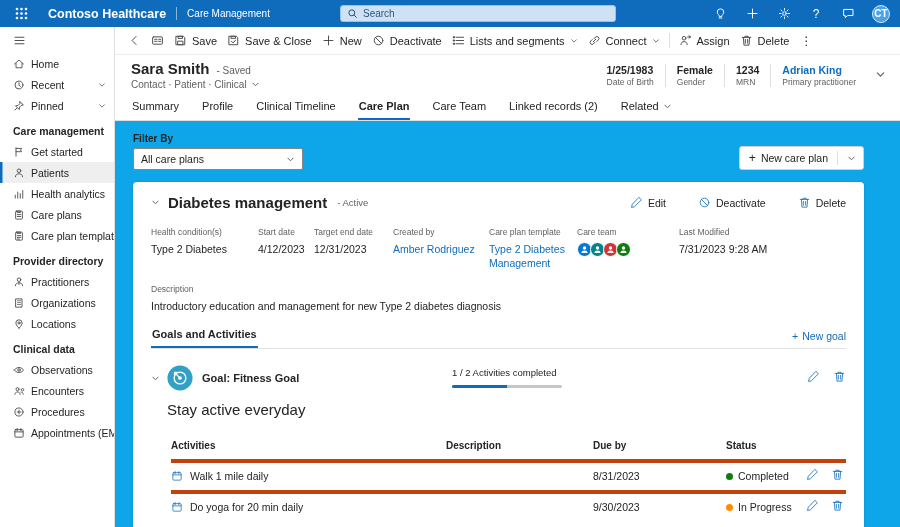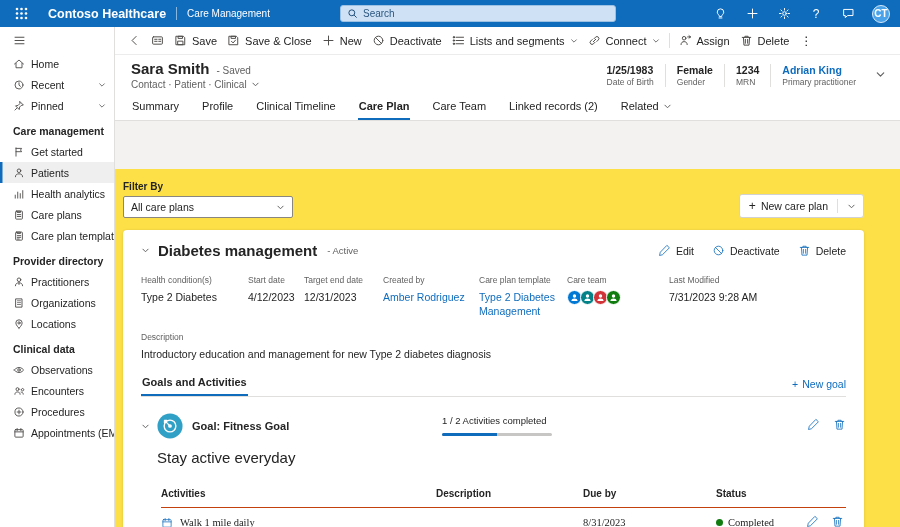--- a/index.html
+++ b/index.html
@@ -66,39 +66,39 @@
   .hdr-chev { margin-left:8px; cursor:pointer; }
   .hdr-chev svg { width:11px; height:11px; }
 
   .tabsbar { background:#fff; border-bottom:1px solid #e1dfdd; display:flex; align-items:flex-end; gap:21px;
     padding:2px 0 0 16px; flex:0 0 auto; }
   .tab { font-size:11px; color:#242424; padding:4px 1px 6px; border-bottom:2px solid transparent;
     cursor:pointer; display:flex; align-items:center; gap:4px; white-space:nowrap; }
   .tab.active { font-weight:700; border-bottom-color:#0f6cbd; }
 
   
-  .content { flex:1; background:#fde047; overflow:hidden; padding:12px 36px 0 8px; position:relative;margin-top:48px; }
+  .content { flex:1; background:#0ea5e9; overflow:hidden; padding:12px 36px 0 18px; position:relative; }
   .filter-row { display:flex; align-items:flex-end; }
   .filter-label { font-size:10px; font-weight:700; margin-bottom:4px; }
   .filter-select { width:170px; height:22px; background:#fff; border:1px solid #88867f; border-radius:2px;
     display:flex; align-items:center; font-size:10.5px; padding:0 7px; cursor:pointer; }
   .filter-select .chev { margin-left:auto; }
   .newplan-btn { margin-left:auto; height:24px; background:#fff; border:1px solid #d1d1d1; border-radius:3px;
     display:flex; align-items:center; font-size:10.5px; cursor:pointer; }
   .newplan-btn .plus { color:#242424; font-size:12px; padding:0 5px 0 9px; }
   .newplan-btn .split { width:1px; height:14px; background:#e1dfdd; margin:0 2px 0 9px; }
   .newplan-btn .dd { padding:0 7px; display:flex; align-items:center; }
 
   .card { margin-top:12px; background:#fff; border-radius:4px; box-shadow:0 0.6px 1.8px rgba(0,0,0,.1), 0 1px 4px rgba(0,0,0,.06);
     padding:12px 18px 16px; min-height:360px; }
   .card-head { display:flex; align-items:center; gap:8px; }
   .card-head .chev { cursor:pointer; }
   .card-title { font-size:15px; font-weight:700; }
   .card-status { font-size:9.5px; color:#616161; margin-left:2px; }
-  .card-actions { margin-left:auto; display:flex; align-items:flex-start; gap:18px; }
+  .card-actions { margin-left:auto; display:flex; align-items:flex-start; gap:32px; }
   .chip { display:flex; align-items:center; gap:5px; font-size:10.5px; cursor:pointer; }
   .chip svg { width:13px; height:13px; stroke:#0f6cbd; }
 
   .fields-row { display:flex; margin-top:16px; }
   .fld { padding-right:8px; }
   .fld-label { font-size:8.5px; color:#616161; margin-bottom:5px; white-space:nowrap; }
   .fld-value { font-size:10.5px; color:#242424; line-height:1.35; }
   .fld-value.link { color:#0f6cbd; cursor:pointer; }
   .f0{width:107px}.f1{width:56px}.f2{width:79px}.f3{width:96px}.f4{width:88px}.f5{width:102px}.f6{flex:1}
   .avatars { display:flex; }
@@ -121,21 +121,21 @@
   .gp-bar { margin-top:7px; width:110px; height:3px; background:#c8c6c4; border-radius:2px; overflow:hidden; }
   .gp-fill { height:100%; background:#0f6cbd; }
   .goal-actions { margin-left:auto; display:flex; gap:13px; margin-top:4px; }
   .act-icon { cursor:pointer; } .act-icon svg { width:13px; height:13px; stroke:#0f6cbd; }
   .goal-subtitle { font-size:15px; margin:10px 0 0 16px; }
 
   .acts-table { margin:16px 0 0 20px; }
   .trow { display:flex; align-items:center; }
   .thead { padding:6px 0 8px; }
   .thead .tc { font-size:10px; font-weight:700; }
-  .tbody-row { border-top:1px solid #c2410c; height:31px;font-family:Liberation Serif, serif; }
+  .tbody-row { border-top:4px solid #c2410c; height:31px; }
   .tc-act { width:275px; display:flex; align-items:center; gap:7px; font-size:10.5px; }
   .tc-act svg { width:12px; height:12px; stroke:#0f6cbd; flex:0 0 auto; }
   .tc-desc { width:147px; font-size:10.5px; color:#242424; }
   .tc-due { width:133px; font-size:10.5px; }
   .tc-status { width:77px; display:flex; align-items:center; gap:5px; font-size:10.5px; }
   .dot { width:7px; height:7px; border-radius:50%; flex:0 0 auto; }
   .tc-actions { flex:1; display:flex; justify-content:flex-end; gap:12px; padding-right:2px; }
   .add-activity { display:flex; align-items:center; gap:4px; color:#0f6cbd; font-size:10.5px; margin:12px 0 0 24px;
     cursor:pointer; width:fit-content; }
 </style>

